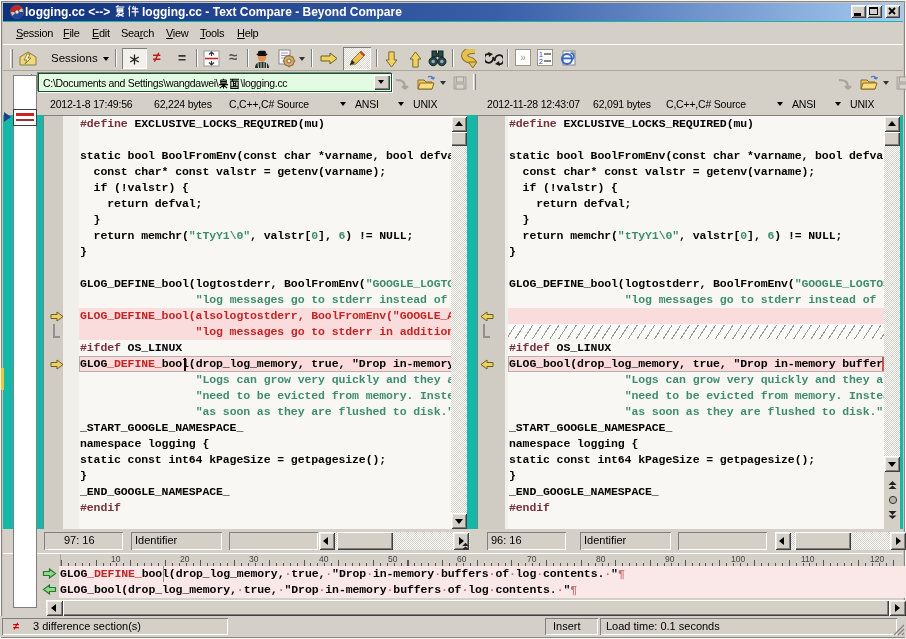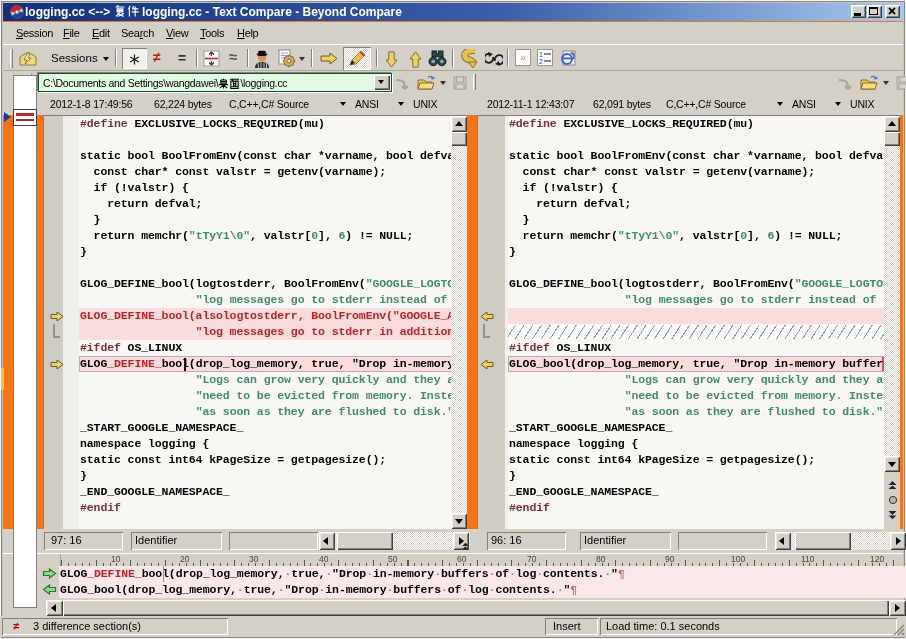--- a/index.html
+++ b/index.html
@@ -1,15 +1,15 @@
 <!DOCTYPE html>
 <html><head><meta charset="utf-8"><style>
 *{margin:0;padding:0;box-sizing:border-box}
 html,body{width:906px;height:639px;overflow:hidden;background:#d4d0c8;font-family:"Liberation Sans",sans-serif}
-#win{position:absolute;left:0;top:0;width:906px;height:639px;background:#f97316;box-shadow:inset 0 0 0 1px #f8f6f2,inset 0 0 0 2px #8a8780,inset 0 0 0 3px #c8c4bc}
+#win{position:absolute;left:0;top:0;width:906px;height:639px;background:#14b8a6;box-shadow:inset 0 0 0 1px #f8f6f2,inset 0 0 0 2px #8a8780,inset 0 0 0 3px #c8c4bc}
 .abs{position:absolute}
 
 #title{left:3px;top:3px;width:900px;height:18px;background:linear-gradient(90deg,#10307c 0%,#3a5ea8 55%,#a6caf0 100%);color:#fff;font-weight:bold;font-size:12px;line-height:18px}
 #title .txt{position:absolute;left:22px;top:0}
 .wbtn{position:absolute;top:2px;width:15px;height:13px;background:#d4d0c8;box-shadow:inset 1px 1px 0 #fff,inset -1px -1px 0 #404040,inset 2px 2px 0 #ecebe5,inset -2px -2px 0 #808080}
 
 #menu{left:3px;top:22px;width:900px;height:22px;background:#d4d0c8;font-size:11px;line-height:22px;color:#000;letter-spacing:-0.3px}
 #menu>span{position:absolute;top:0}
 .u{text-decoration:underline}
 
@@ -237,21 +237,21 @@
         <rect x="3.5" y="1" width="7" height="5" fill="#d8d4cc" stroke="#a8a49c"></rect>
         <rect x="3" y="8" width="8" height="5" fill="#d8d4cc" stroke="#a8a49c"></rect>
       </svg>
   </div>
   <div id="irow" class="abs">
     <span style="left:47px">2012-1-8 17:49:56</span>
     <span style="left:151px">62,224 bytes</span>
     <span style="left:226px">C,C++,C# Source</span>
     <span style="left:352px">ANSI</span>
     <span style="left:410px">UNIX</span>
-    <span style="left:484px">2012-11-1 12:43:07</span>
+    <span style="left:484px">2012-11-28 12:43:07</span>
     <span style="left:590px">62,091 bytes</span>
     <span style="left:663px">C,C++,C# Source</span>
     <span style="left:789px">ANSI</span>
     <span style="left:847px">UNIX</span>
     <div class="tri-d" style="left:337px;top:8px"></div>
     <div class="tri-d" style="left:395px;top:8px"></div>
     <div class="tri-d" style="left:774px;top:8px"></div>
     <div class="tri-d" style="left:832px;top:8px"></div>
   </div>
 
@@ -368,21 +368,21 @@
       <path d="M1.5 5 L5.5 1 L9.5 5 Z M1.5 9 L5.5 5.5 L9.5 9 Z" fill="#222"></path>
     </svg>
   <svg class="abs" style="left:888px;top:495px" width="10" height="10" viewBox="0 0 10 10">
       <circle cx="5" cy="5" r="3.6" fill="#b8b4ac" stroke="#333"></circle>
     </svg>
   <svg class="abs" style="left:887px;top:510px" width="11" height="11" viewBox="0 0 11 11">
       <path d="M1.5 1 L5.5 5 L9.5 1 Z M1.5 5.5 L5.5 9 L9.5 5.5 Z" fill="#222"></path>
     </svg>
 
   <div id="bottom" class="abs" style="left:3px;top:529px;width:900px;height:87px;background:#d4d0c8">
-    <div class="sunken abs" style="left:41px;top:3px;width:79px;height:18px;font-size:11px;line-height:17px"><span style="margin-left:7px">97: 16</span></div>
+    <div class="sunken abs" style="left:41px;top:3px;width:79px;height:18px;font-size:11px;line-height:17px"><span style="margin-left:20px">97: 16</span></div>
     <div class="sunken abs" style="left:128px;top:3px;width:91px;height:18px;font-size:11px;line-height:17px"><span style="margin-left:4px">Identifier</span></div>
     <div class="sunken abs" style="left:226px;top:3px;width:89px;height:18px"></div>
     <div class="sb" style="left:316px;top:3px;width:151px;height:18px"></div>
     <div class="sbtn" style="left:316px;top:3px;width:16px;height:18px">
         <div style="position:absolute;left:4px;top:5px;width:0;height:0;border-top:4px solid transparent;border-bottom:4px solid transparent;border-right:5px solid #000"></div>
       </div>
     <div class="thumb" style="left:334px;top:3px;width:56px;height:18px"></div>
     <div class="sbtn" style="left:450px;top:3px;width:16px;height:18px">
         <div style="position:absolute;left:6px;top:5px;width:0;height:0;border-top:4px solid transparent;border-bottom:4px solid transparent;border-left:5px solid #000"></div>
       </div>

